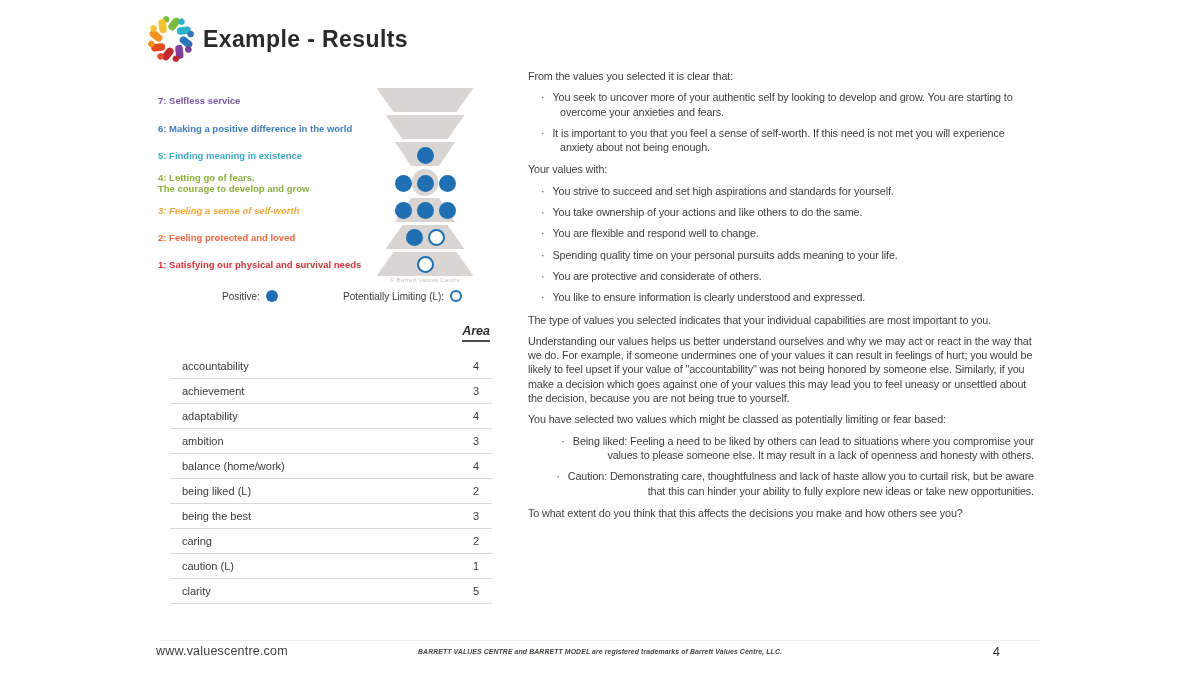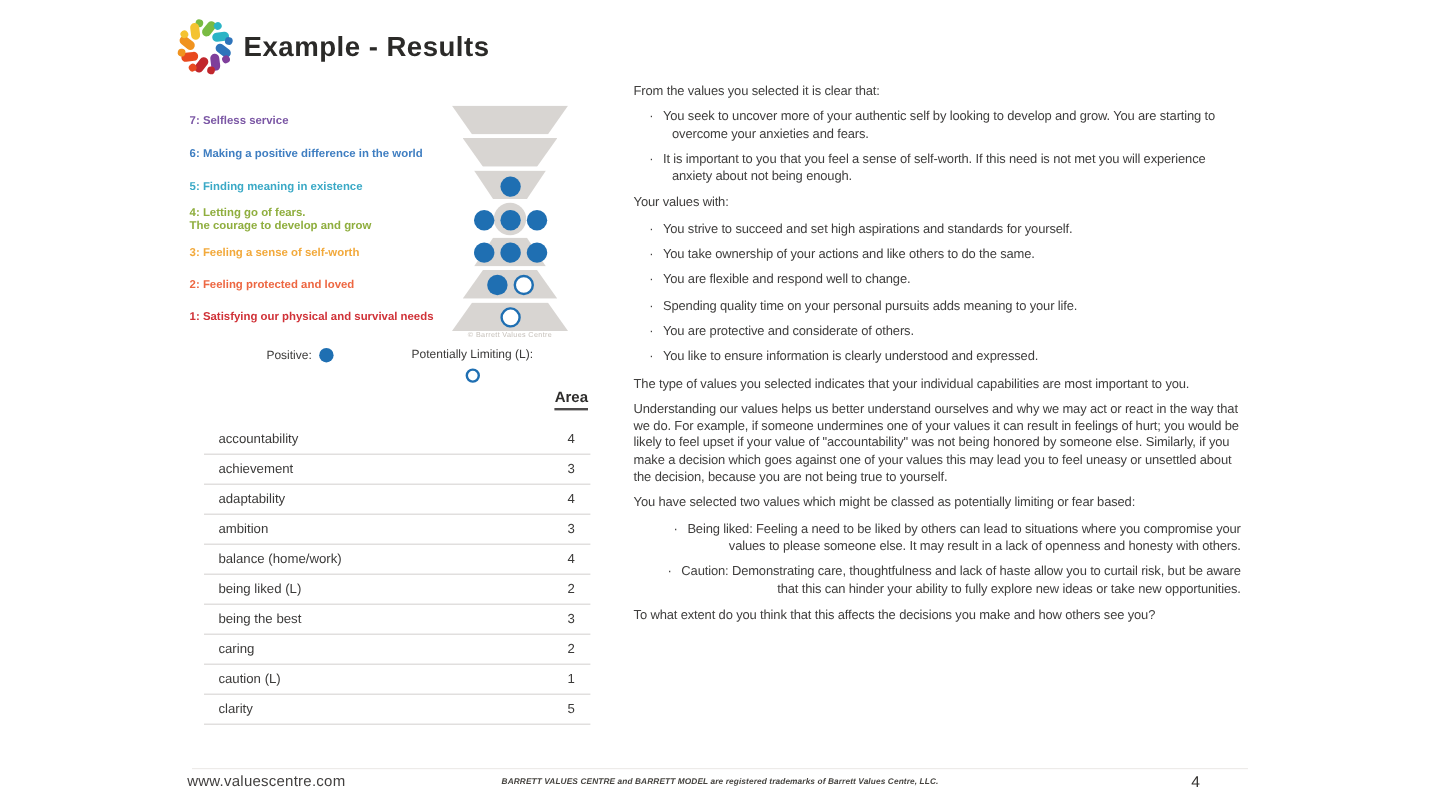--- a/index.html
+++ b/index.html
@@ -37,28 +37,28 @@
   .dot { width:17px; height:17px; border-radius:50%; flex:0 0 auto; }
   .dot.limiting { background:#ffffff; border:2.5px solid #1f6fb2; }
   .funnel-credit {
     position:absolute; top:189px; left:0; width:100%; text-align:center;
     font-size:6px; color:#c6c0ba; letter-spacing:.3px;
   }
 
   
   .legend-item { position:absolute; display:flex; align-items:center; gap:6px; font-size:10px; color:#3b3a39; }
   .li-pos { left:222px; top:290px; }
-  .li-lim { left:343px; top:290px;flex-direction:column; }
+  .li-lim { left:343px; top:290px; }
   .ldot { width:12px; height:12px; border-radius:50%; }
   .ldot.positive { background:#1f6fb2; }
   .ldot.limiting { background:#fff; border:2px solid #1f6fb2; }
 
   
   .vtable { position:absolute; left:170px; top:324px; width:322px; font-size:11px; }
-  .vtable-head { text-align:right; margin-bottom:12px; padding-right:2px; }
+  .vtable-head { text-align:right; margin-bottom:12px; padding-right:2px;font-style:italic; }
   .vtable-head span { display:inline-block; font-size:12.5px; font-weight:700; color:#2e2d2c;
     border-bottom:2px solid #4b4949; padding-bottom:2px; }
   .trow { display:flex; justify-content:space-between; align-items:center; height:25px;
     border-bottom:1px solid #dad8d6; padding:0 13px 0 12px; color:#3b3a39; }
 
   
   .narrative {
     position:absolute; left:528px; top:69px; width:506px;
     font-size:10.8px; line-height:14.3px; letter-spacing:-.12px; color:#3f3e3d;
   }
@@ -117,21 +117,21 @@
       </g>
     </g>
   </svg>
   <h1 class="title">Example - Results</h1>
 
   <div class="level-label" style="top: 96px; color: rgb(123, 87, 165);">7: Selfless service</div>
   <div class="level-label" style="top: 124px; color: rgb(63, 126, 193);">6: Making a positive difference in the world</div>
   <div class="level-label" style="top: 151px; color: rgb(58, 169, 198);">5: Finding meaning in existence</div>
   <div class="level-label" style="top: 173px; color: rgb(143, 174, 62);">4: Letting go of fears.
 The courage to develop and grow</div>
-  <div class="level-label" style="top: 206px; color: rgb(242, 169, 59);">3: Feeling a sense of self-worth</div>
+  <div class="level-label" style="top: 206px; color: rgb(242, 169, 59); font-style: italic;">3: Feeling a sense of self-worth</div>
   <div class="level-label" style="top: 233px; color: rgb(237, 103, 66);">2: Feeling protected and loved</div>
   <div class="level-label" style="top: 260px; color: rgb(208, 50, 56);">1: Satisfying our physical and survival needs</div>
 
   <div class="funnel">
     <div class="shape s7"></div>
     <div class="shape s6"></div>
     <div class="shape s5"></div>
     <div class="shape s4"></div>
     <div class="shape s3"></div>
     <div class="shape s2"></div>

